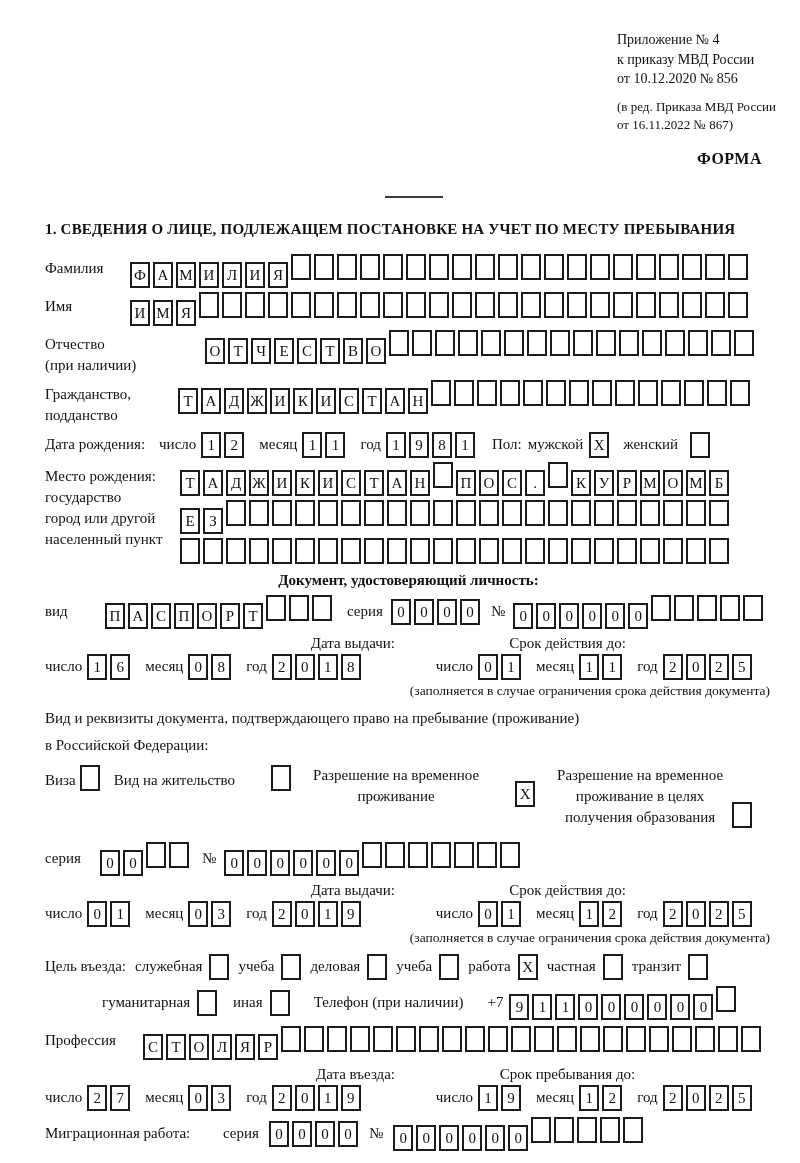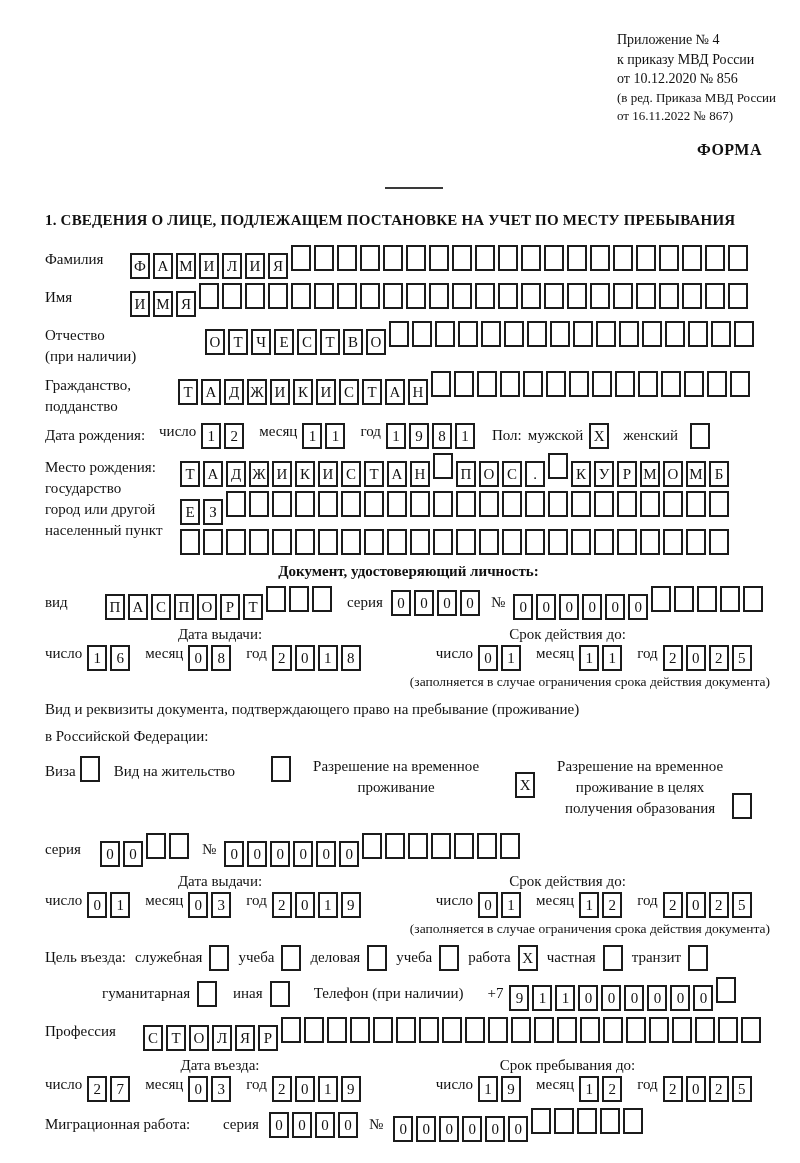--- a/index.html
+++ b/index.html
@@ -7,21 +7,21 @@
     width:800px; height:1163px;
     font-family:"Liberation Serif", serif;
     color:#111;
     overflow:hidden;
   }
   .page { box-sizing:border-box; width:800px; padding:30px 28px 0 45px; }
 
   
   .approval { margin-left:572px; font-size:14px; line-height:19.5px; white-space:nowrap; }
   .approval .amend { font-size:13px; line-height:18px; }
-  .approval .amend.first { margin-top:0; }
+  .approval .amend.first { margin-top:9px; }
   .forma { text-align:right; padding-right:10px; font-weight:bold; font-size:16px; margin:16px 0 12px; letter-spacing:.5px; }
 
   .title { text-align:center; font-weight:bold; font-size:16.5px; line-height:25px; margin-bottom:16px; }
   .blank-underline { display:inline-block; width:58px; border-bottom:2.5px solid #3a3a3a; margin-left:10px; vertical-align:baseline; }
 
   .sec-head { font-weight:bold; font-size:15px; margin:0 0 16px 0; letter-spacing:.2px; }
 
   
   .row { display:flex; align-items:flex-start; margin-bottom:4px; }
   .lbl { font-size:15px; padding-top:4px; flex:0 0 auto; line-height:21px; }
@@ -32,24 +32,24 @@
     display:inline-block; box-sizing:border-box;
     width:20px; height:26px; border:2px solid #1b1b1b; margin-right:3px;
     text-align:center; font-size:15px; line-height:22px; background:#fff;
     font-family:"Liberation Serif", serif;
   }
   .cb { margin:0 0 0 6px; }
   .stack .boxes { display:block; margin-bottom:4px; }
 
   
   .dhead-row { display:flex; font-size:15px; margin-top:6px; }
-  .dhead-left { width:350px; text-align:center; }
+  .dhead-left { width:350px; text-align:right; }
   .dhead-right { width:345px; text-align:center; }
   .dates-row { display:flex; align-items:center; margin-top:2px; }
-  .dgroup { display:flex; align-items:flex-start; white-space:nowrap; }
+  .dgroup { display:flex; align-items:center; white-space:nowrap; }
   .dgroup .dlbl { font-size:15px; margin-right:5px; }
   .dgroup .boxes { margin-right:12px; }
   .dgroup.right { margin-left:60px; }
   .note { font-size:13.5px; text-align:right; padding-right:2px; margin:3px 0 8px; }
 
   .doc-head { text-align:center; font-weight:bold; font-size:15px; margin:4px 0 6px; }
 
   .plain { font-size:15px; line-height:23px; }
 
   

